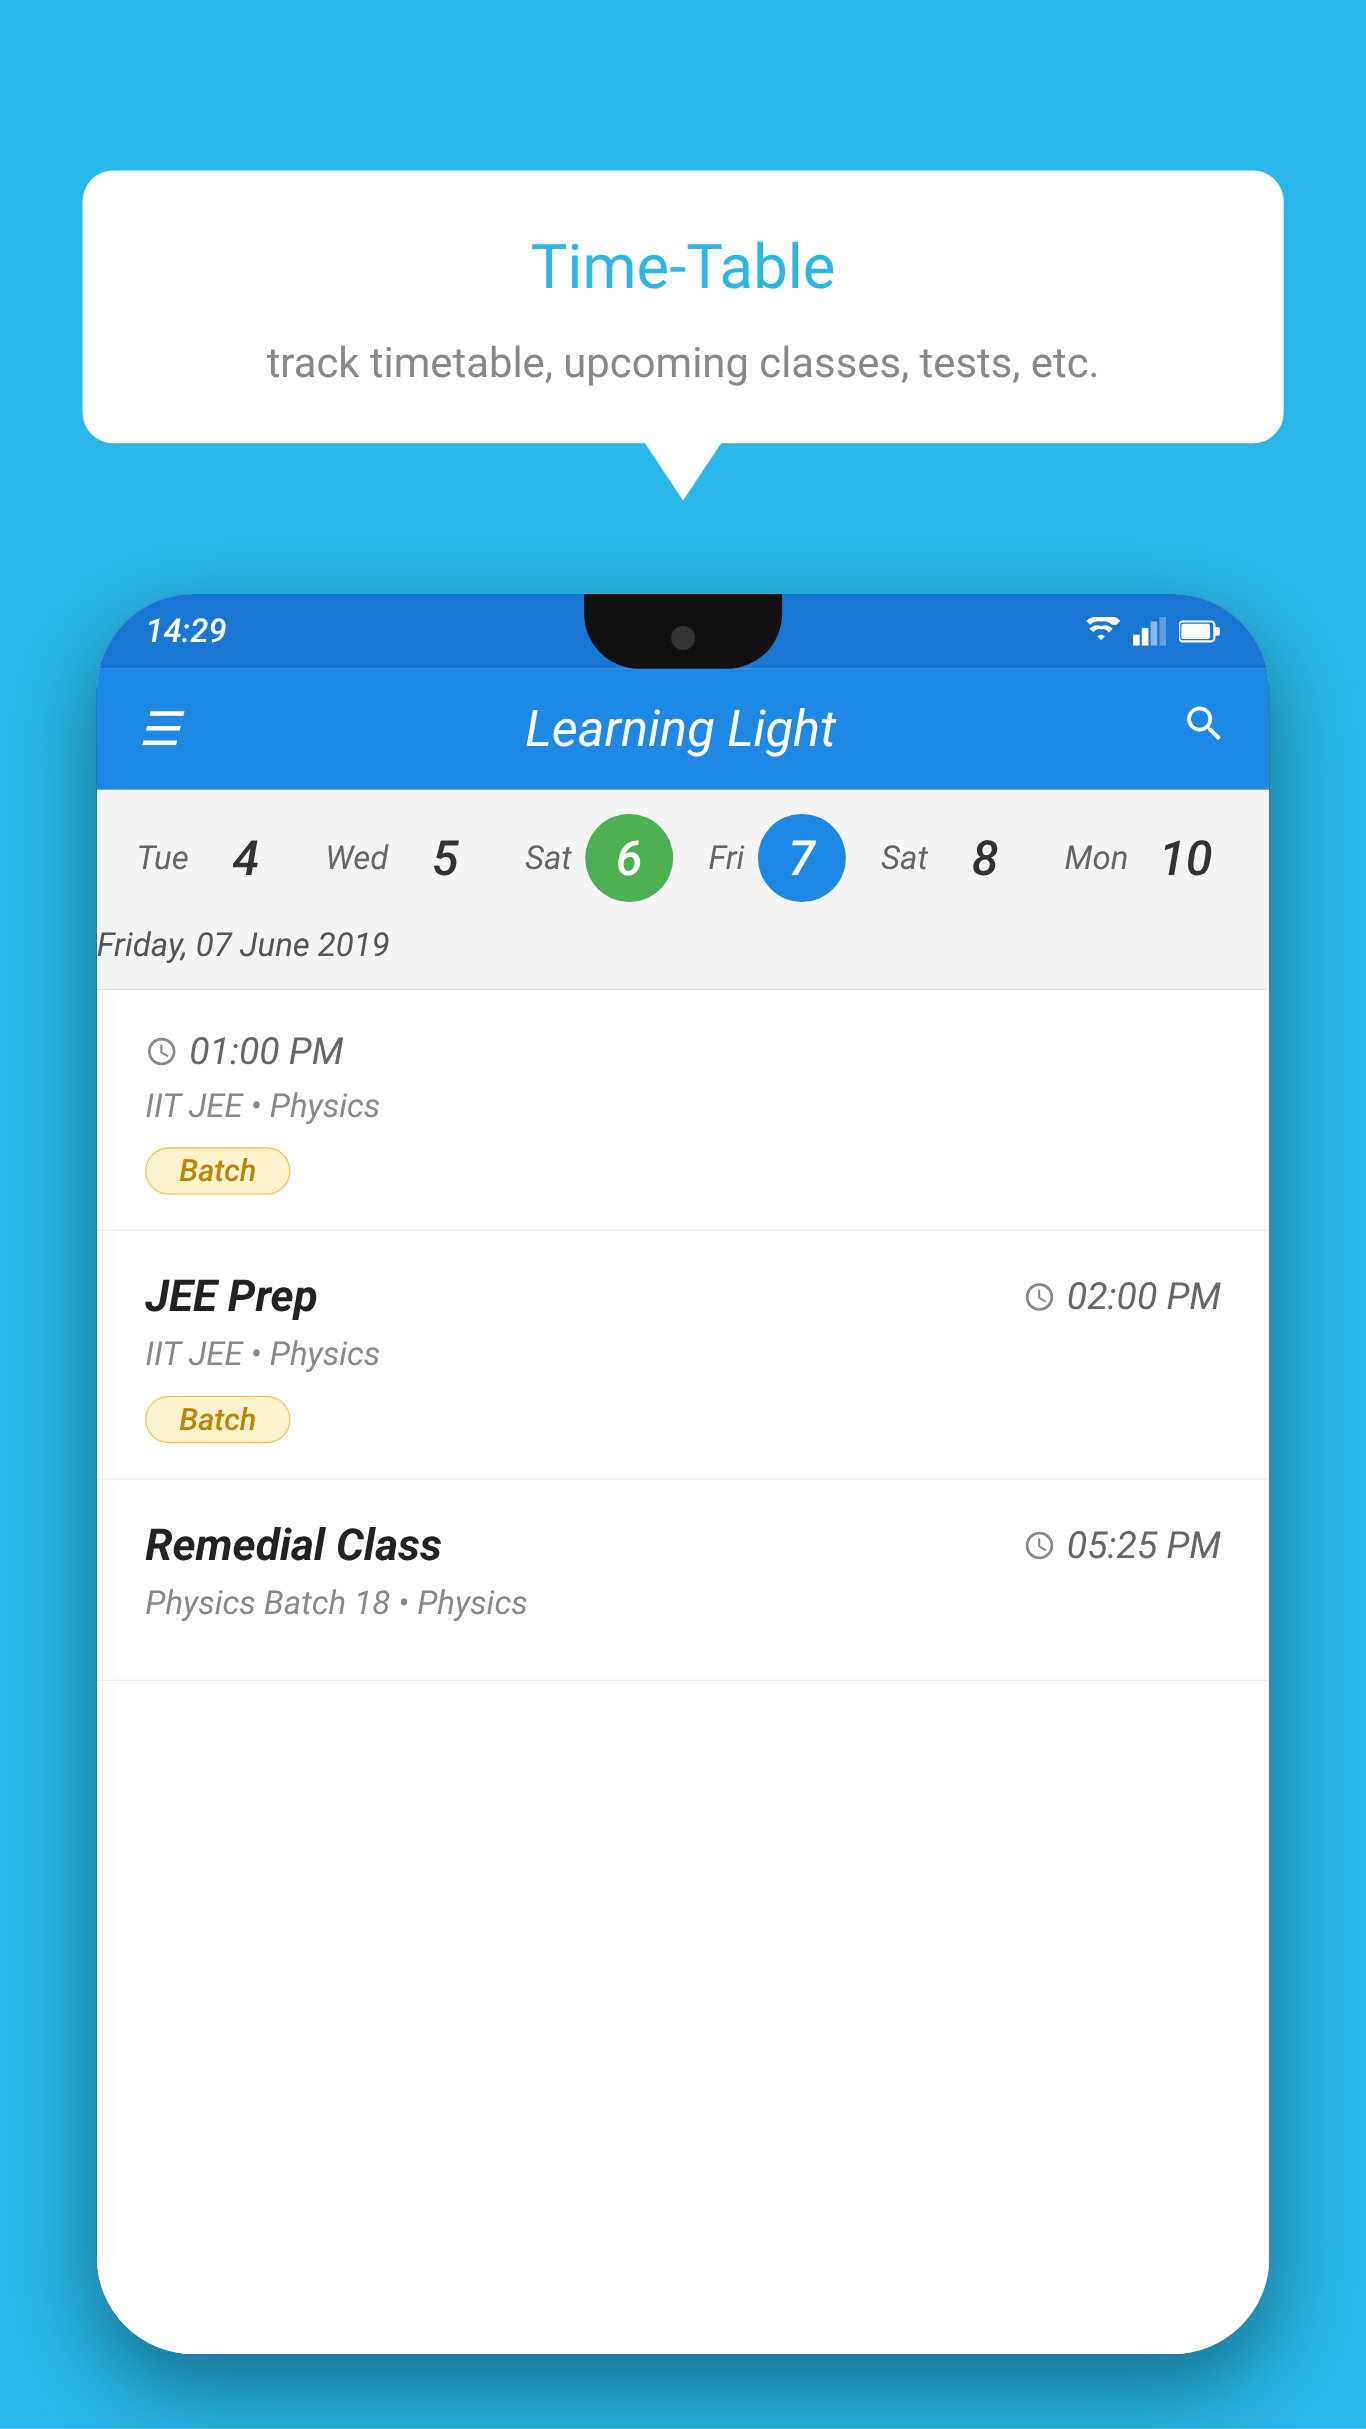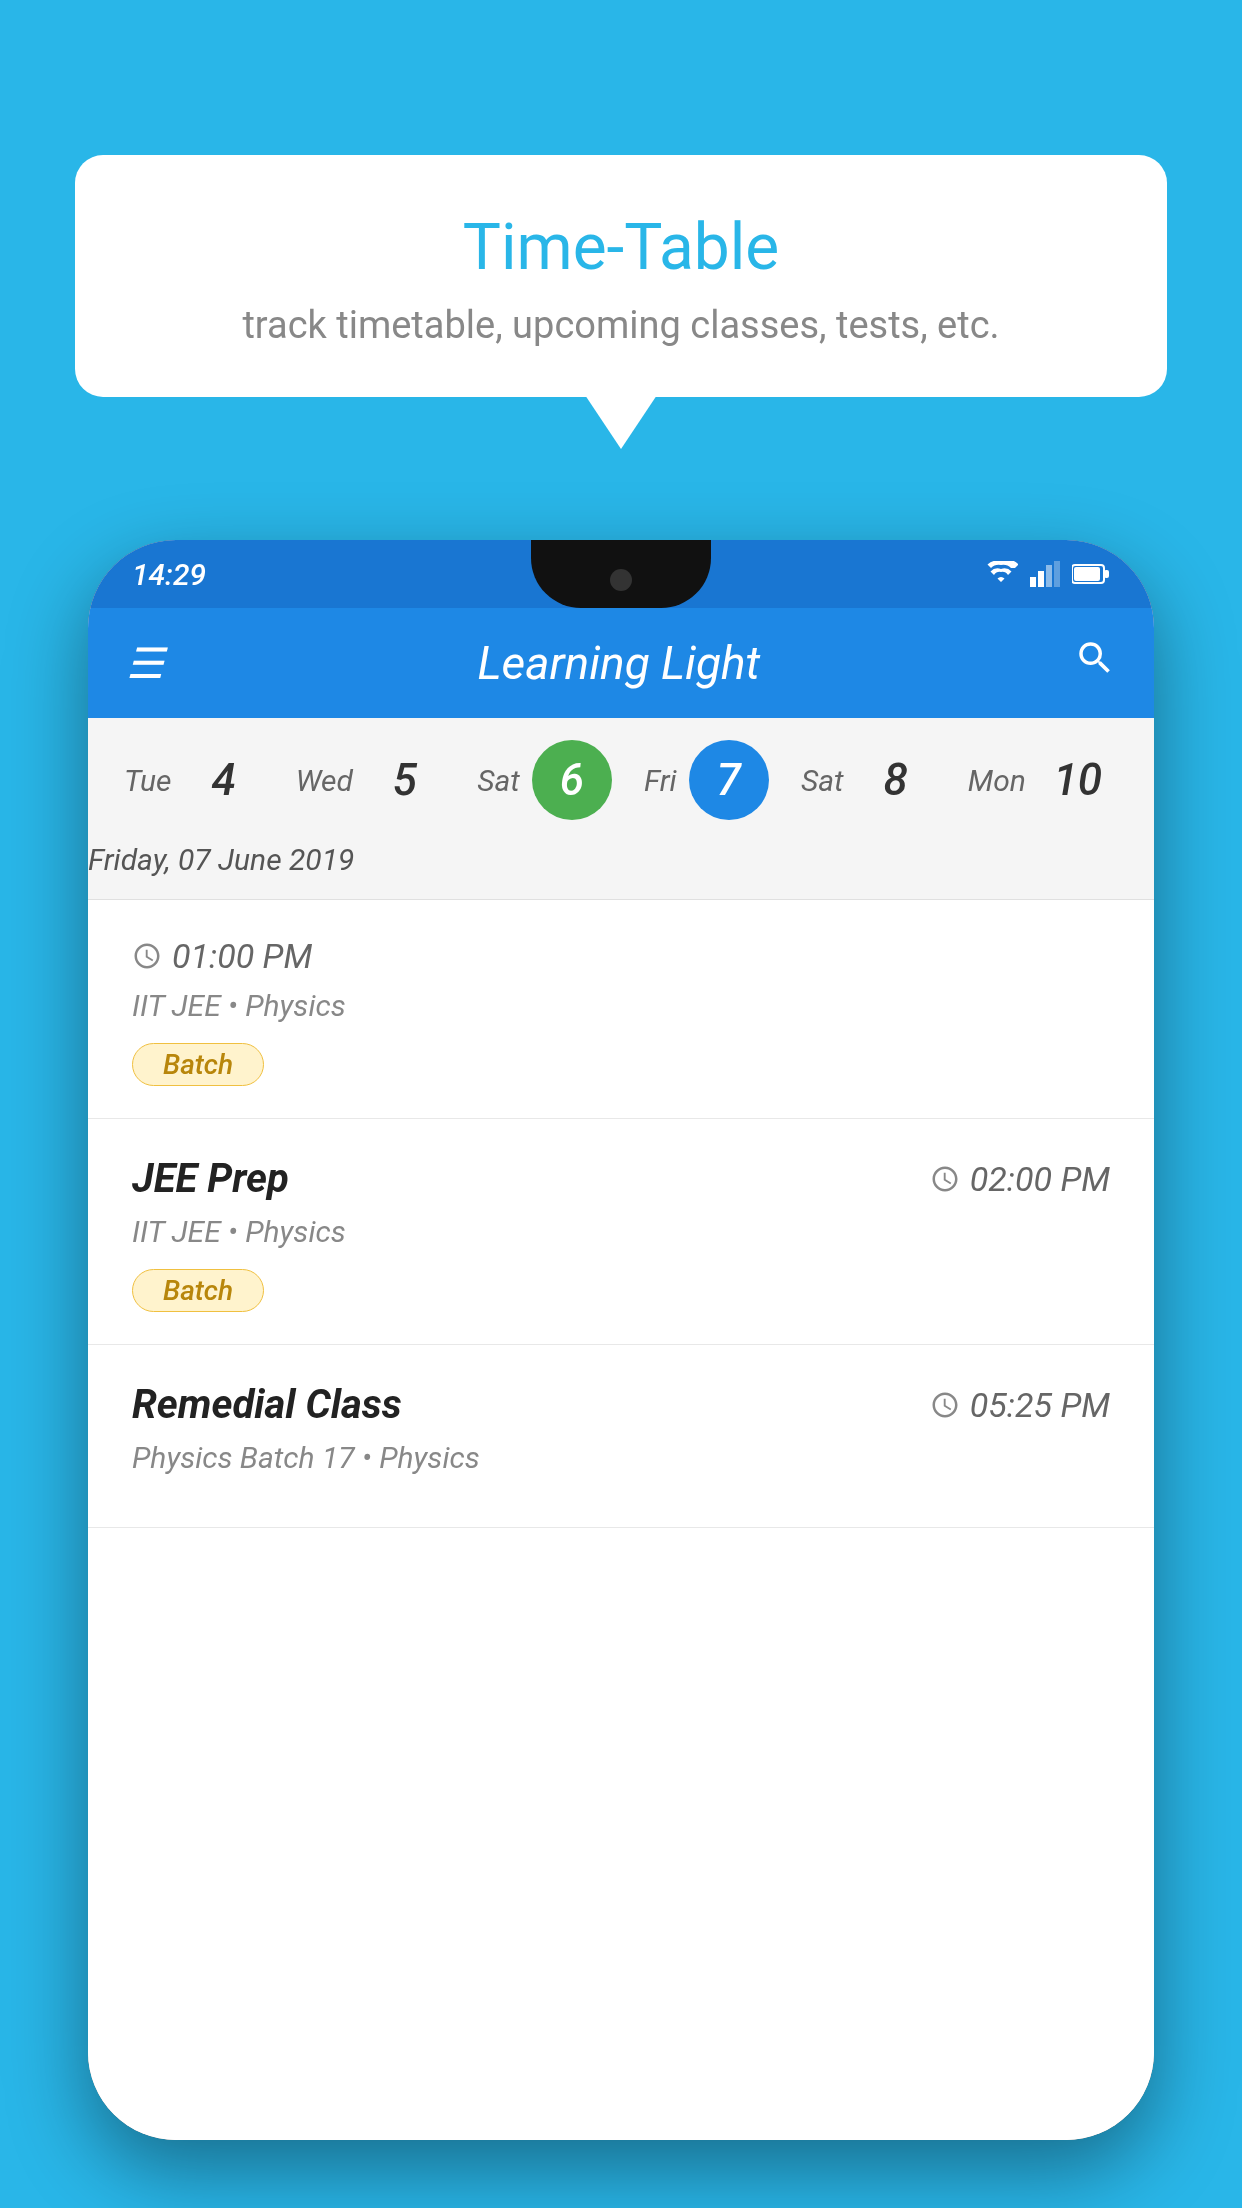--- a/index.html
+++ b/index.html
@@ -31,24 +31,24 @@
       bottom: -52px;
       left: 50%;
       transform: translateX(-50%);
       width: 0;
       height: 0;
       border-left: 36px solid transparent;
       border-right: 36px solid transparent;
       border-top: 54px solid white;
     }
     .speech-bubble-title {
-      font-size: 64px;
+      font-size: 56px;
       color: #29B6E8;
       font-weight: 400;
-      margin-bottom: 18px;
+      margin-bottom: 33px;
     }
     .speech-bubble-subtitle {
       font-size: 38px;
       color: #888;
       font-weight: 400;
     }
 
     
     .phone-wrapper {
       position: absolute;
@@ -354,19 +354,19 @@
                   <path d="M12 2C6.48 2 2 6.48 2 12s4.48 10 10 10 10-4.48 10-10S17.52 2 12 2zm0 18c-4.41 0-8-3.59-8-8s3.59-8 8-8 8 3.59 8 8-3.59 8-8 8zm.5-13H11v6l5.25 3.15.75-1.23-4.5-2.67V7z"></path>
                 </svg>02:00 PM</div>
             </div><div class="schedule-subtitle">IIT JEE • Physics</div><span class="batch-badge">Batch</span></div>
           <div class="schedule-item">
             <div class="schedule-item-header">
               <div class="schedule-title">Remedial Class</div>
               <div class="schedule-time"><svg width="30" height="30" viewBox="0 0 24 24" fill="#888">
                   <path d="M12 2C6.48 2 2 6.48 2 12s4.48 10 10 10 10-4.48 10-10S17.52 2 12 2zm0 18c-4.41 0-8-3.59-8-8s3.59-8 8-8 8 3.59 8 8-3.59 8-8 8zm.5-13H11v6l5.25 3.15.75-1.23-4.5-2.67V7z"></path>
                 </svg>05:25 PM</div>
             </div>
-            <div class="schedule-subtitle">Physics Batch 17 • Physics</div>
+            <div class="schedule-subtitle">Physics Batch 18 • Physics</div>
           </div>
         </div>
 
     </div>
   </div>
 </div>
 
 </body></html>

